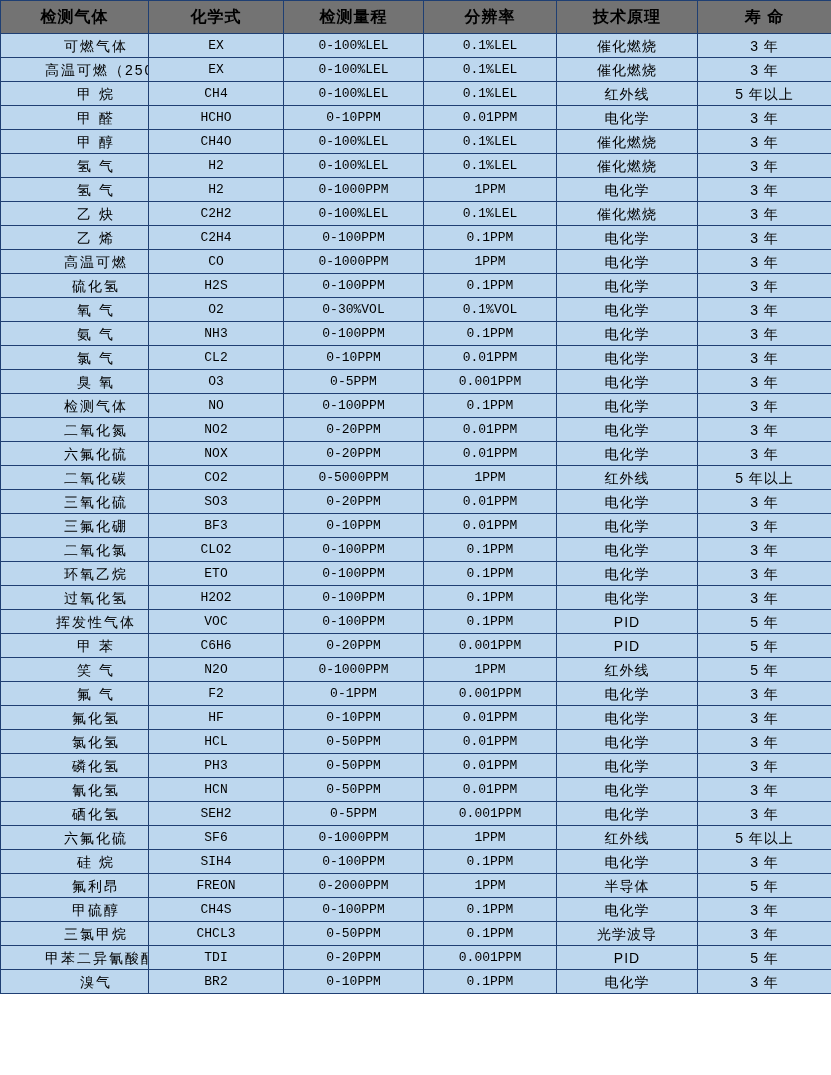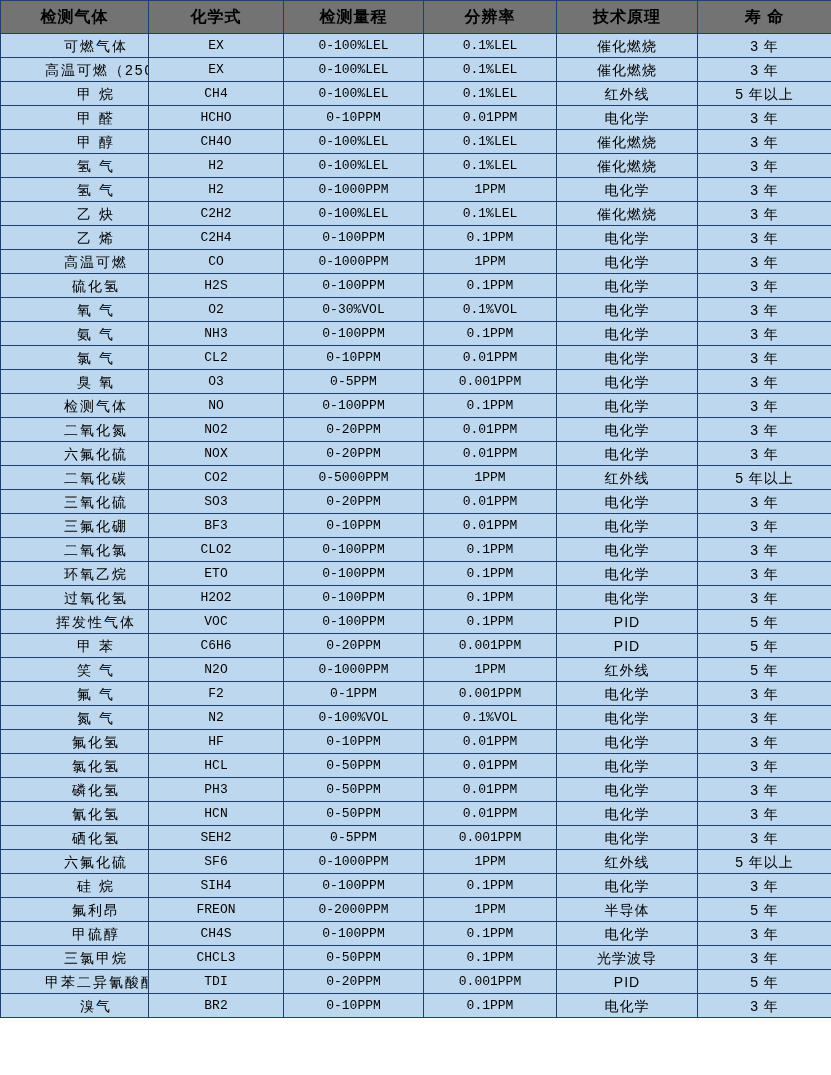--- a/index.html
+++ b/index.html
@@ -301,28 +301,20 @@
       </tr>
       <tr>
         <td class="name">氟 气</td>
         <td class="formula">F2</td>
         <td class="range">0-1PPM</td>
         <td class="resolution">0.001PPM</td>
         <td class="principle">电化学</td>
         <td class="life">3 年</td>
       </tr>
       <tr>
-        <td class="name">氮 气</td>
-        <td class="formula">N2</td>
-        <td class="range">0-100%VOL</td>
-        <td class="resolution">0.1%VOL</td>
-        <td class="principle">电化学</td>
-        <td class="life">3 年</td>
-      </tr>
-      <tr>
         <td class="name">氟化氢</td>
         <td class="formula">HF</td>
         <td class="range">0-10PPM</td>
         <td class="resolution">0.01PPM</td>
         <td class="principle">电化学</td>
         <td class="life">3 年</td>
       </tr>
       <tr>
         <td class="name">氯化氢</td>
         <td class="formula">HCL</td>

